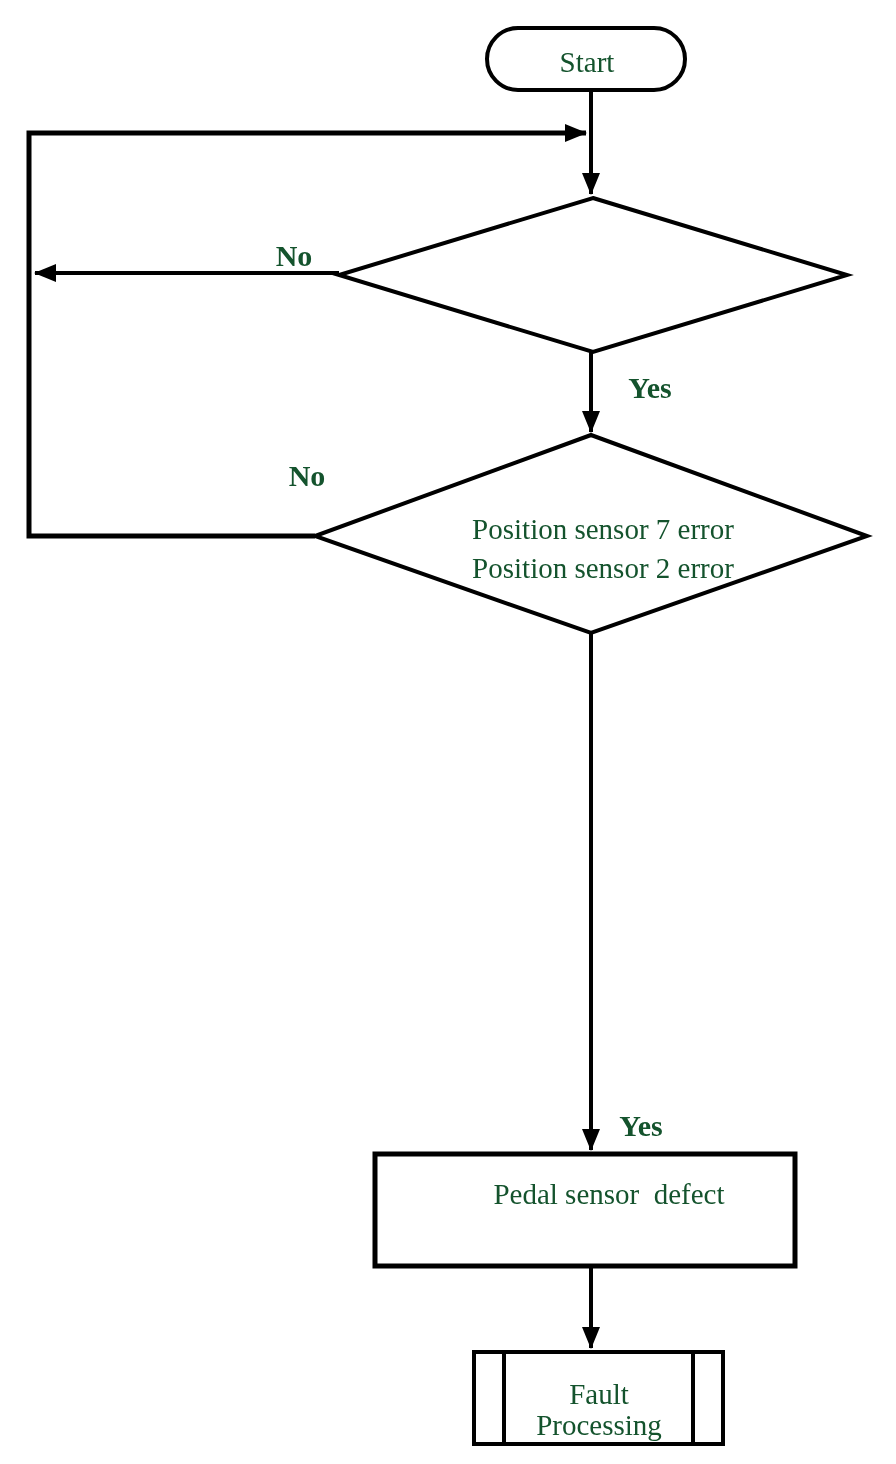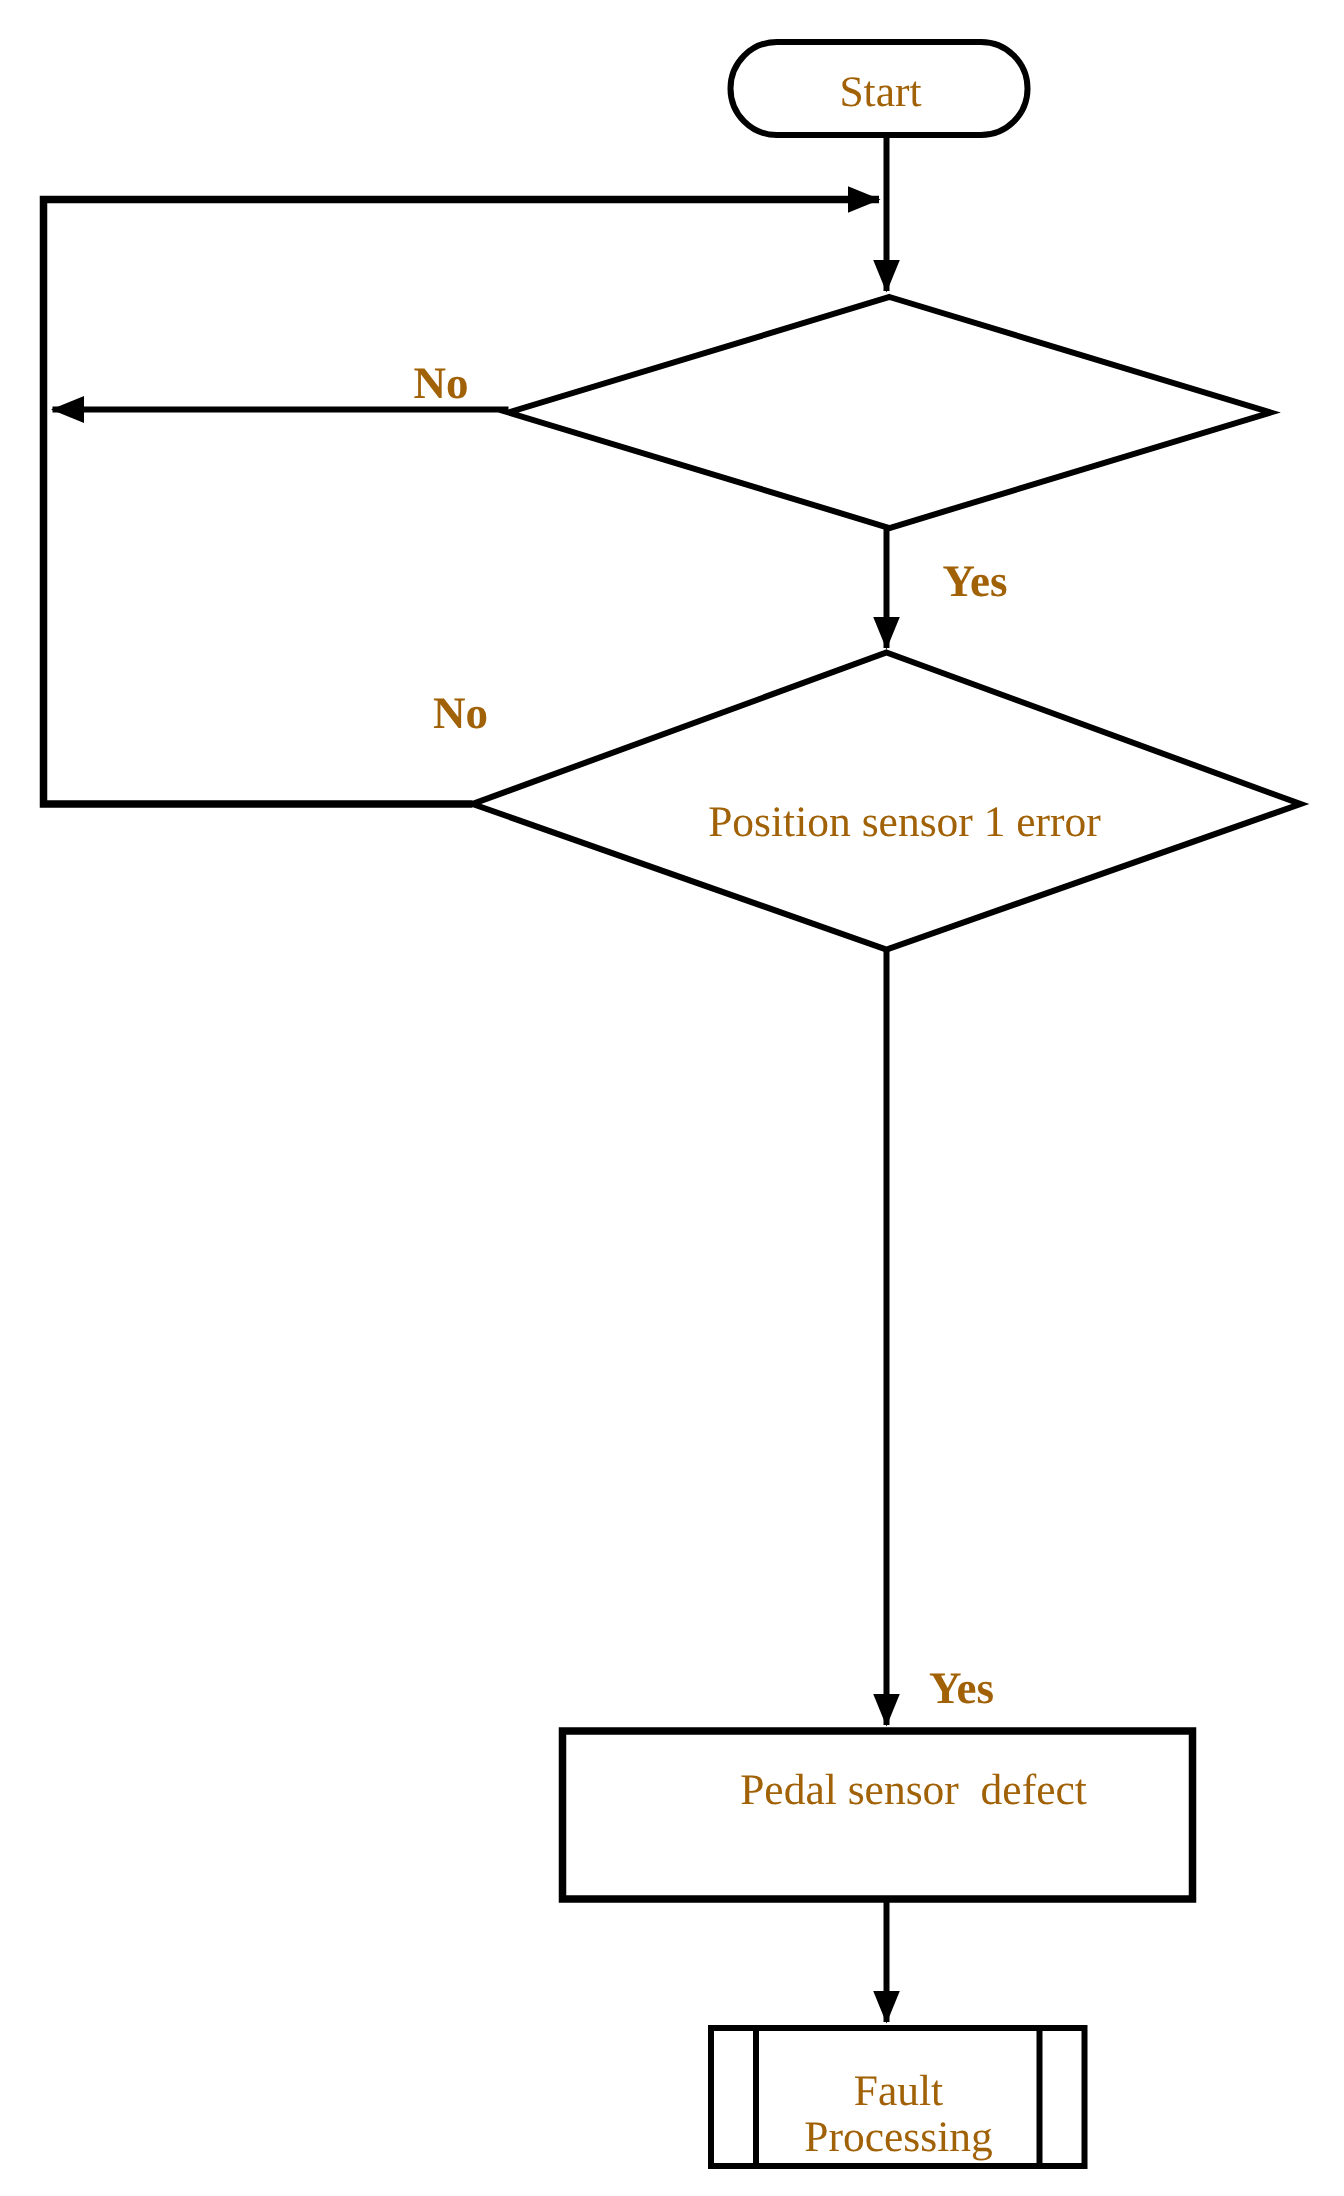--- a/index.html
+++ b/index.html
@@ -21,21 +21,21 @@
     left: 0;
     top: 0;
   }
   .lbl {
     position: absolute;
     transform: translate(-50%, -50%);
     white-space: nowrap;
     text-align: center;
     font-size: 29px;
     line-height: 1.2;
-    color: #a16207;
+    color: #14532d;
   }
   .edge-lbl {
     font-size: 30px;
     font-weight: bold;
   }
   .node-start   { left: 587px; top: 62px; }
   .node-d1      { left: 610px; top: 274px; }
   .edge-no1     { left: 294px; top: 256px; }
   .edge-yes1    { left: 650px; top: 388px; }
   .node-d2      { left: 603px; top: 549px; line-height: 39px; }
@@ -78,21 +78,22 @@
 
     <rect x="474" y="1352" width="249" height="92" fill="#ffffff" stroke="#000000" stroke-width="4"></rect>
     <line x1="504" y1="1352" x2="504" y2="1444" stroke="#000000" stroke-width="4"></line>
     <line x1="693" y1="1352" x2="693" y2="1444" stroke="#000000" stroke-width="4"></line>
   </svg>
 
   <div class="lbl node-start">Start</div>
 
 
   <div class="lbl node-d2">
-    <div>Position sensor 1 error</div>
+    <div>Position sensor 7 error</div>
+    <div>Position sensor 2 error</div>
   </div>
 
   <div class="lbl node-fault">
     <div>Fault</div>
     <div>Processing</div>
   </div>
 
   <div class="lbl node-pedal">Pedal sensor  defect</div>
 
   <div class="lbl edge-lbl edge-no1">No</div>

